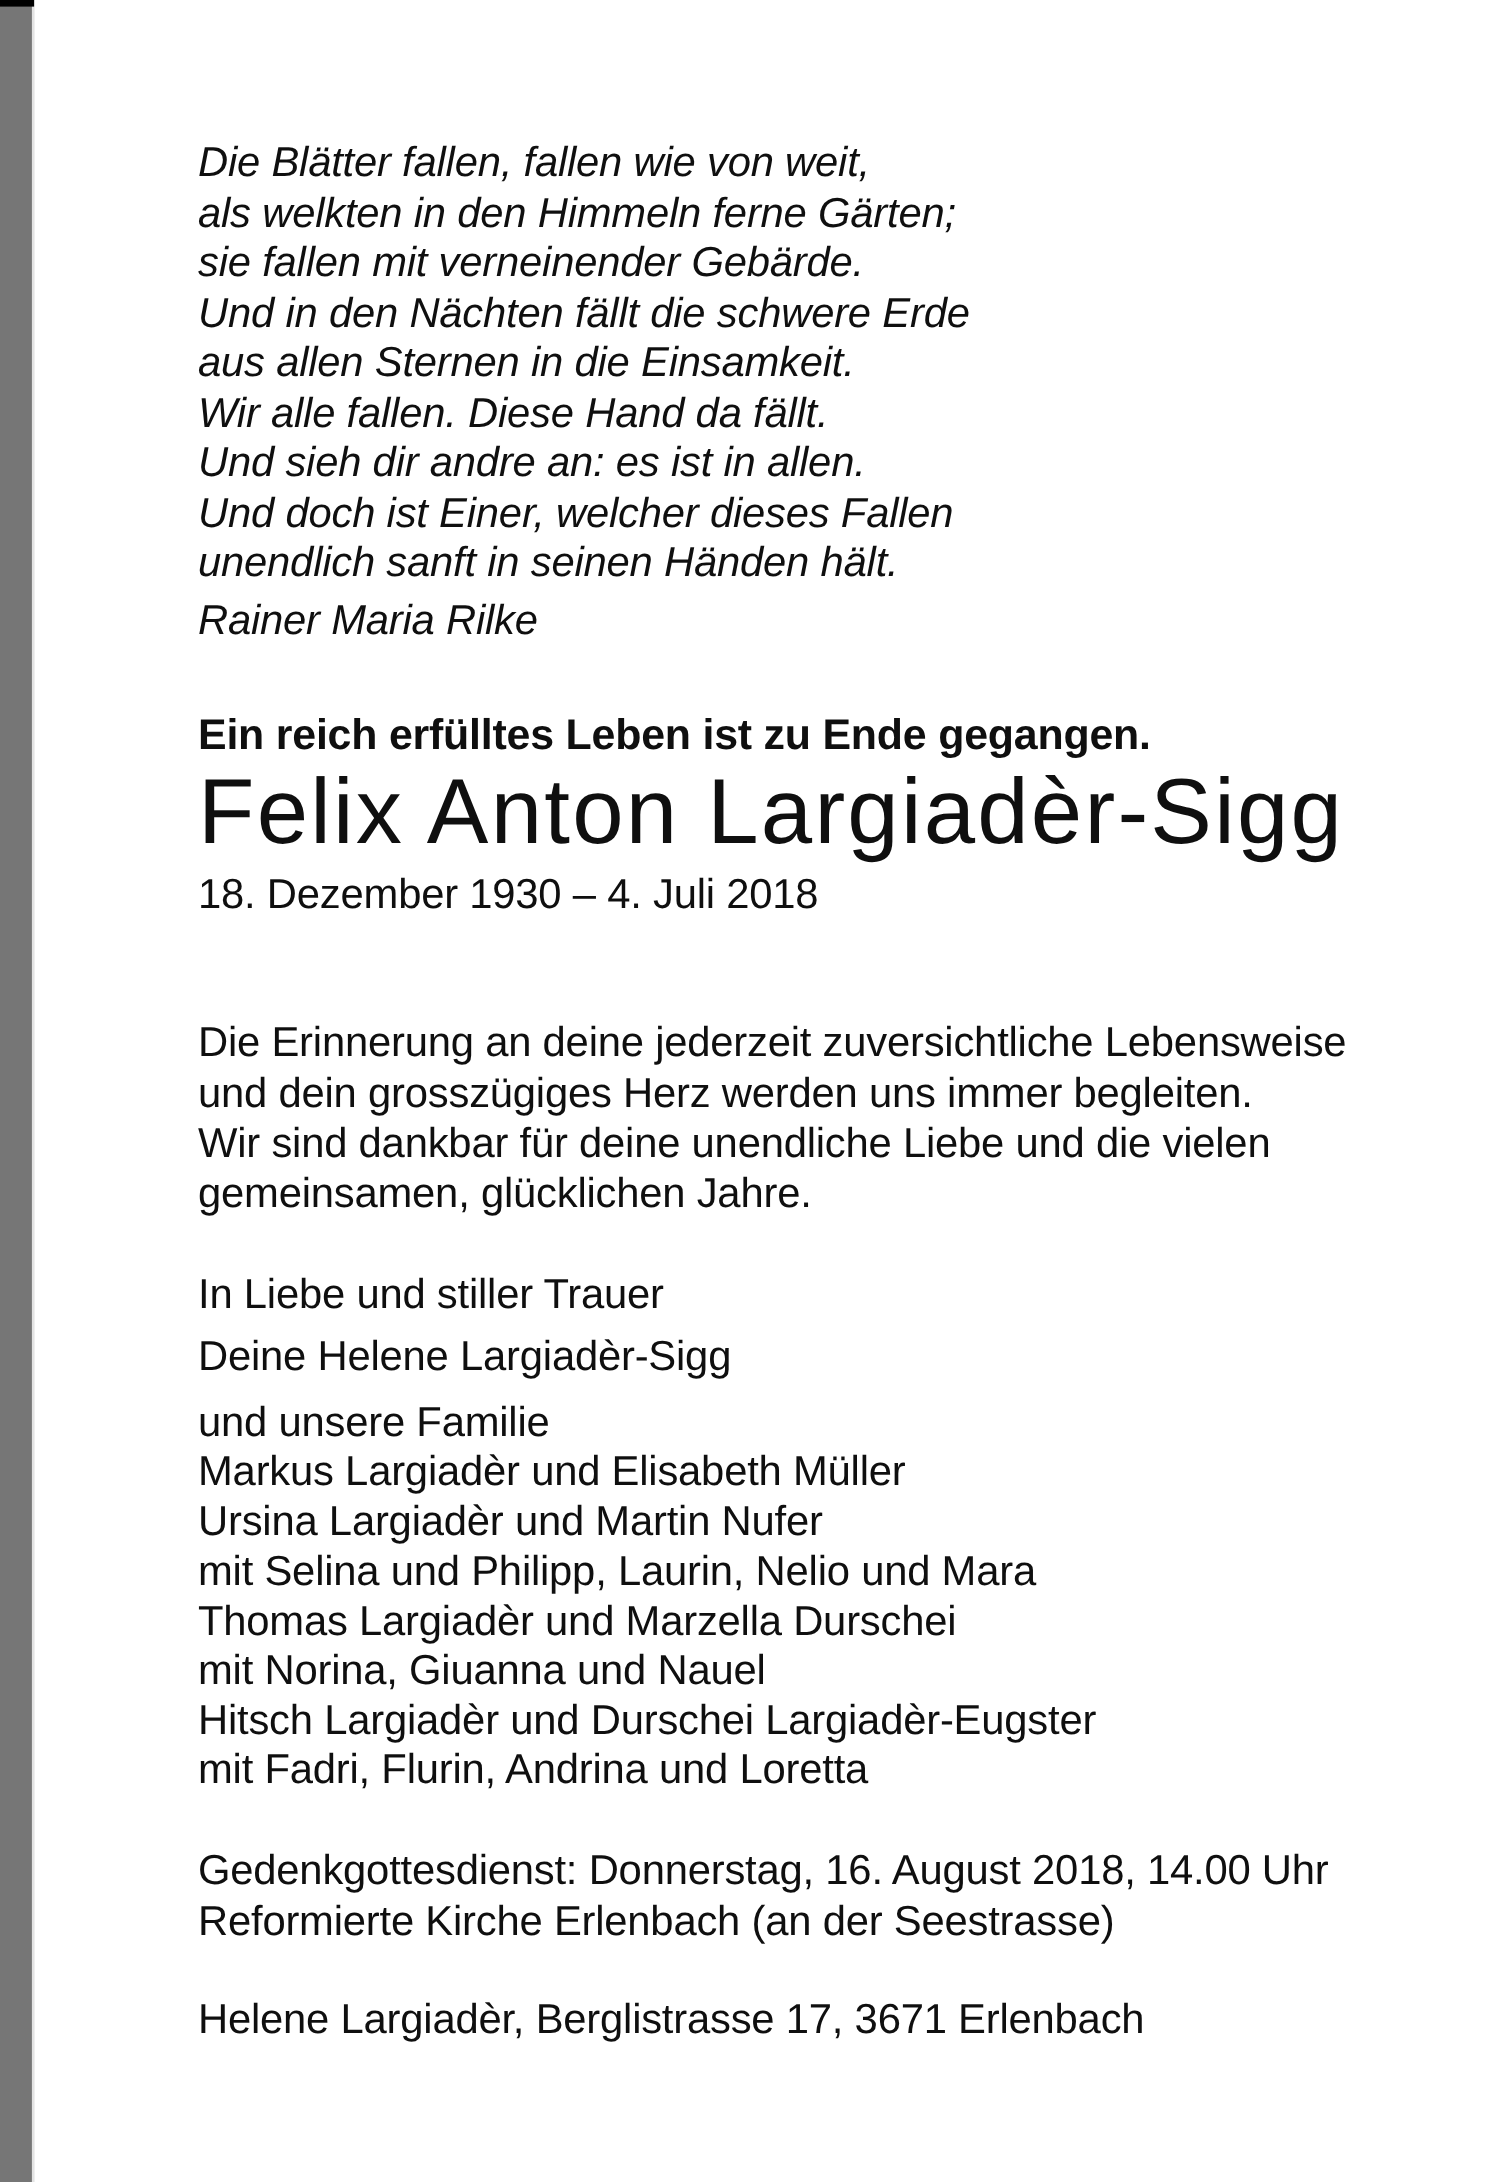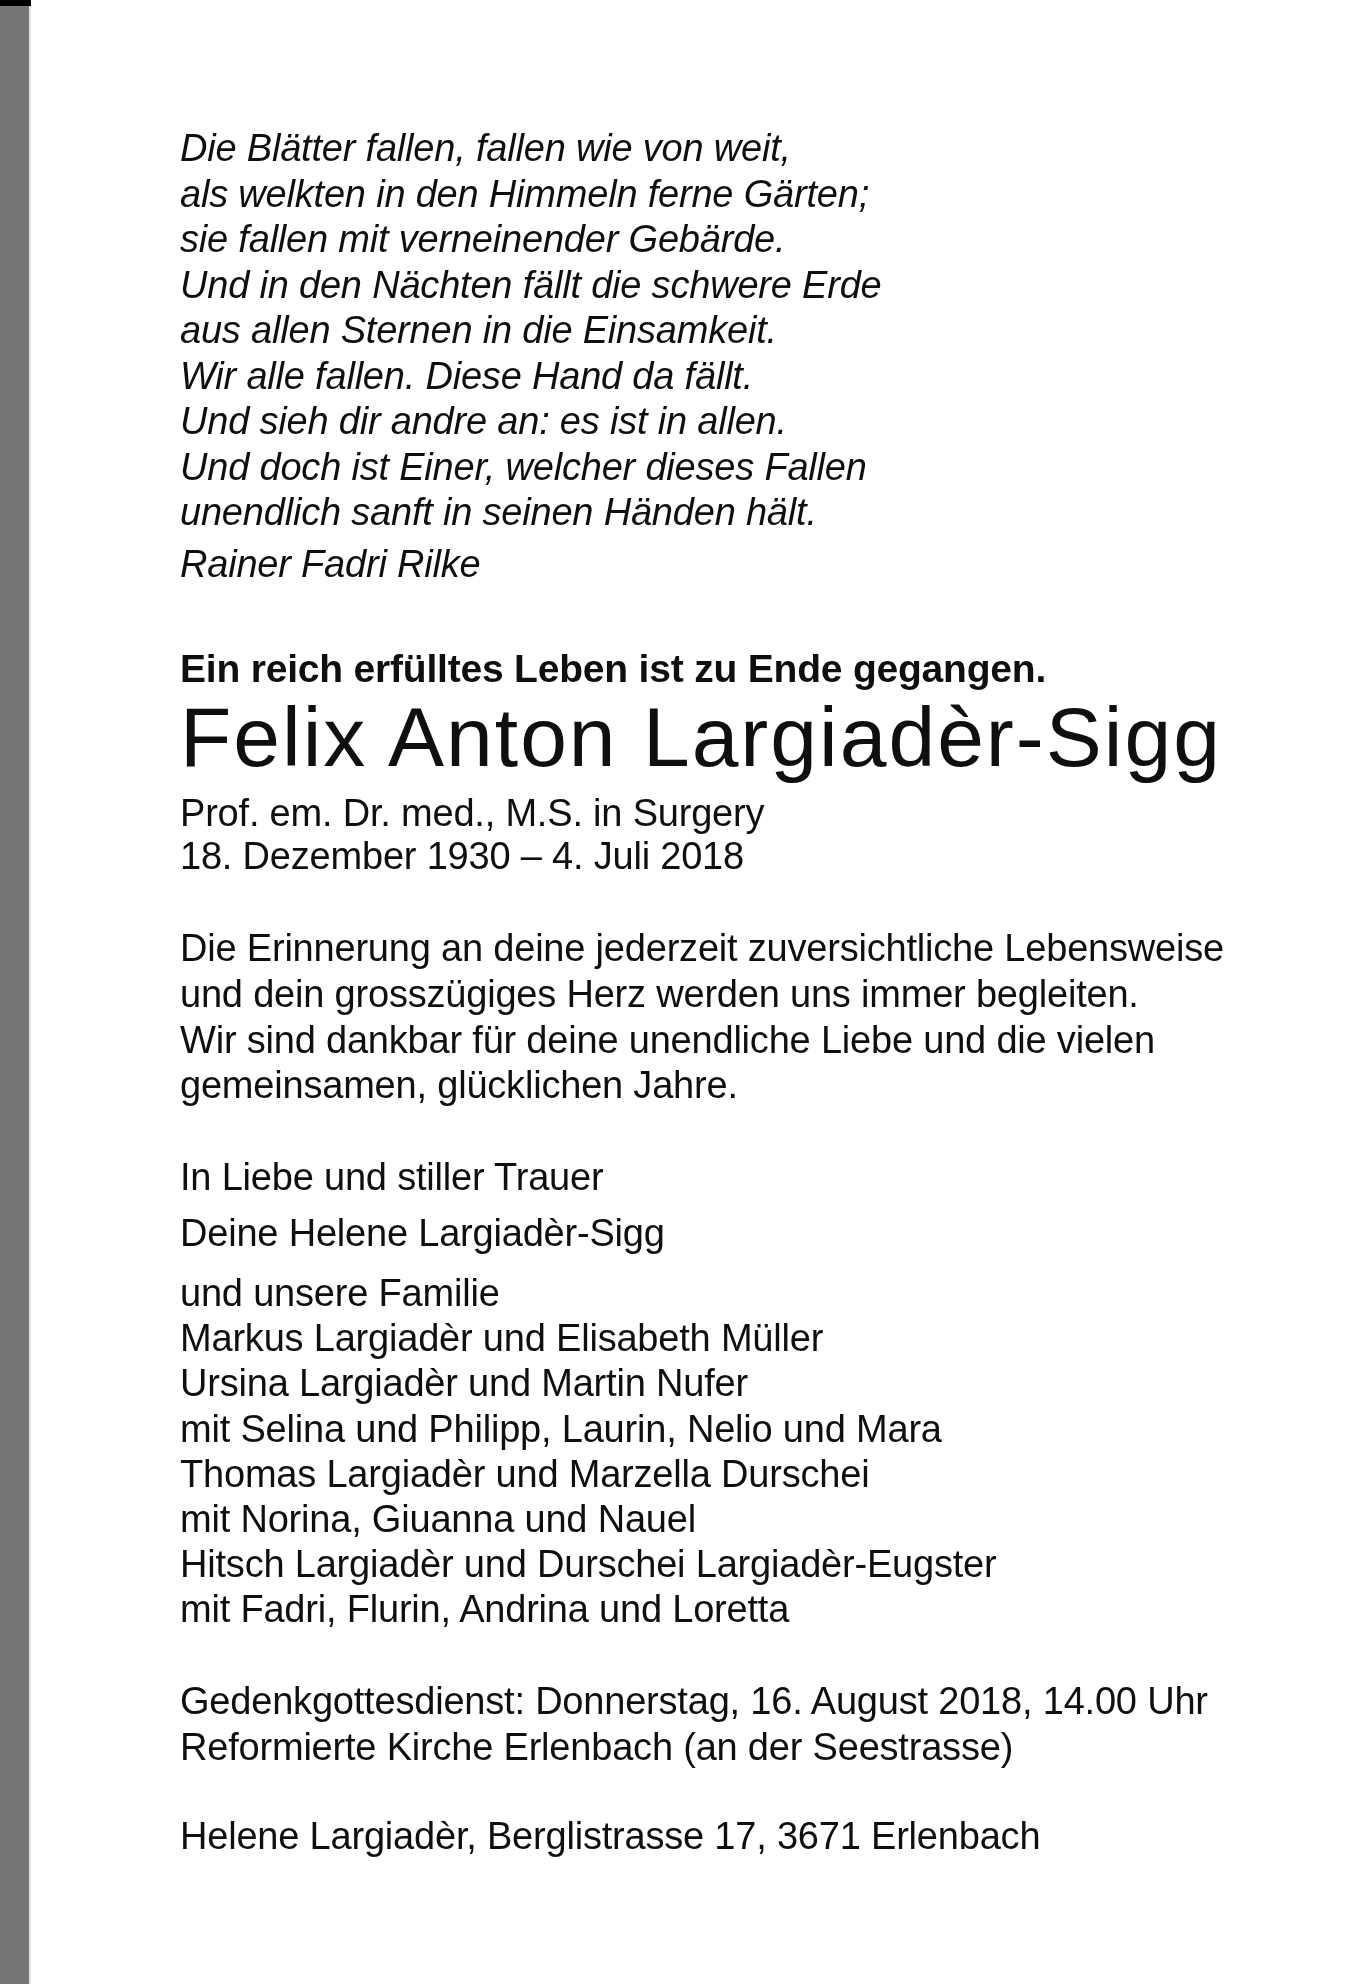--- a/index.html
+++ b/index.html
@@ -105,28 +105,27 @@
   <div>als welkten in den Himmeln ferne Gärten;</div>
   <div>sie fallen mit verneinender Gebärde.</div>
   <div>Und in den Nächten fällt die schwere Erde</div>
   <div>aus allen Sternen in die Einsamkeit.</div>
   <div>Wir alle fallen. Diese Hand da fällt.</div>
   <div>Und sieh dir andre an: es ist in allen.</div>
   <div>Und doch ist Einer, welcher dieses Fallen</div>
   <div>unendlich sanft in seinen Händen hält.</div>
 </div>
 
-<div class="blk poem-author">Rainer Fadri Rilke</div>
+<div class="blk poem-author">Rainer Maria Rilke</div>
 
 <div class="blk intro">Ein reich erfülltes Leben ist zu Ende gegangen.</div>
 
 <div class="blk name">Felix Anton Largiadèr-Sigg</div>
 
 <div class="blk titles">
-  <div>Prof. em. Dr. med., M.S. in Surgery</div>
   <div>18. Dezember 1930 – 4. Juli 2018</div>
 </div>
 
 <div class="blk tribute">
   <div>Die Erinnerung an deine jederzeit zuversichtliche Lebensweise</div>
   <div>und dein grosszügiges Herz werden uns immer begleiten.</div>
   <div>Wir sind dankbar für deine unendliche Liebe und die vielen</div>
   <div>gemeinsamen, glücklichen Jahre.</div>
 </div>
 

